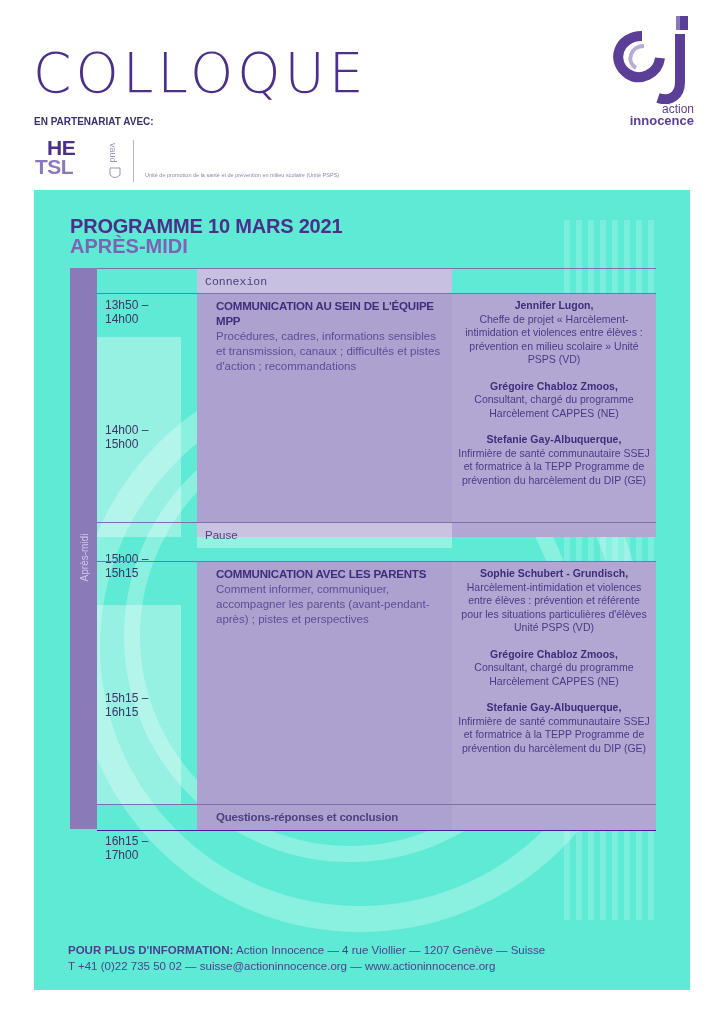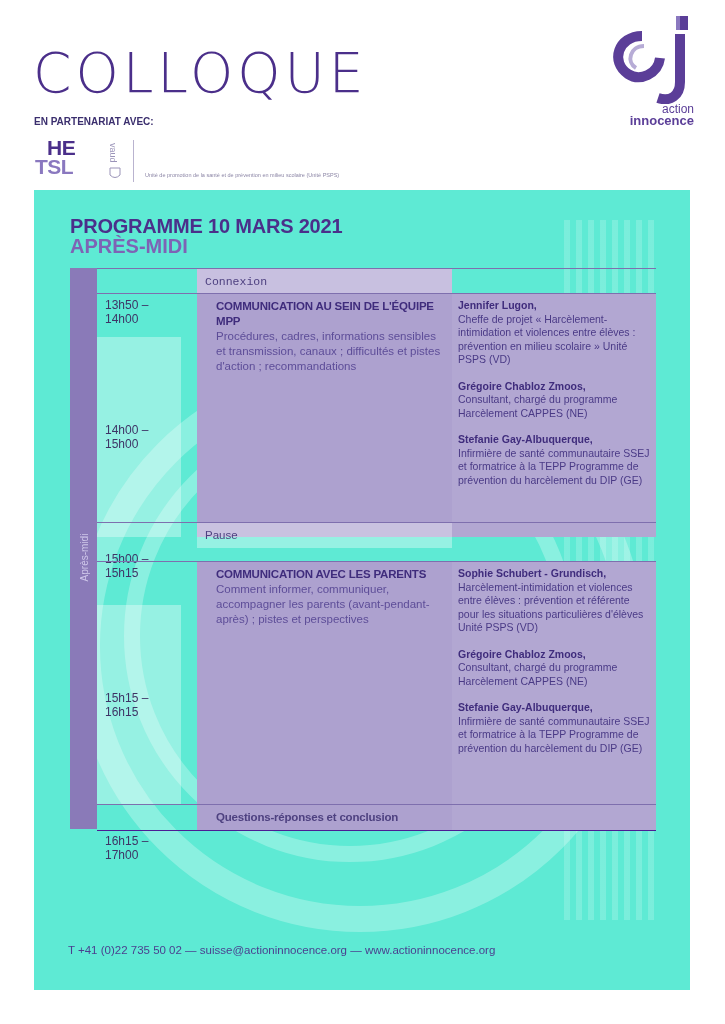--- a/index.html
+++ b/index.html
@@ -53,21 +53,21 @@
     position:absolute; left:-18px; top:14px; width:64px; text-align:center;
     transform:rotate(-90deg); font-size:10px; color:#cfc7ea; white-space:nowrap;
   }
   .row { position:absolute; left:27px; width:559px; border-top:1px solid #7e6fae; }
   .row.last { border-bottom:1px solid #4c1d95; }
   .cell-time {
     position:absolute; left:0; top:0; bottom:0; width:84px; font-size:12px; color:#3e3466;
     padding-left:8px; box-sizing:border-box; display:flex; align-items:center;margin-top:43px;
   }
   .cell-main { position:absolute; left:100px; top:0; bottom:0; width:255px; padding:5px 8px; box-sizing:border-box; font-size:11.5px; line-height:15px; }
-  .cell-spk { position:absolute; left:355px; top:0; bottom:0; width:204px; padding:5px 6px; box-sizing:border-box; font-size:10.5px; line-height:13.5px; color:#4a3a86; }
+  .cell-spk { position:absolute; left:355px; top:0; bottom:0; width:204px; padding:5px 6px; box-sizing:border-box; font-size:10.5px; line-height:13.5px; color:#4a3a86;text-align:center; }
   .bg-light { background:rgba(255,255,255,0.35); }
   .bg-mid { background:#c8c0e0;font-family:Liberation Mono, monospace; }
   .bg-dark { background:#ada1cf;padding-left:19px; }
   .bg-dark2 { background:#b2a7d2; }
   .main-title { font-weight:bold; color:#3f2c7c; font-size:11.5px; letter-spacing:-0.2px; }
   .main-desc { color:#5d4d98; }
   .simple { color:#4e4180; display:flex; align-items:center; }
   .spk { margin-bottom:13px; }
   .spk-name { font-weight:bold; color:#3f2c7c; }
   .footer {
@@ -176,15 +176,16 @@
     </div>
 
     <div class="row last" style="top:536px; height:25px;">
       <div class="cell-time bg-light">16h15 – 17h00</div>
       <div class="cell-main bg-dark simple main-title">Questions-réponses et conclusion</div>
       <div class="cell-spk bg-dark2"></div>
     </div>
   </div>
 
   <div class="footer">
+    <div><b>POUR PLUS D'INFORMATION:</b> <span>Action Innocence — 4 rue Viollier — 1207 Genève — Suisse</span></div>
     <div>T +41 (0)22 735 50 02 — suisse@actioninnocence.org — www.actioninnocence.org</div>
   </div>
 </div>
 
 </body></html>

